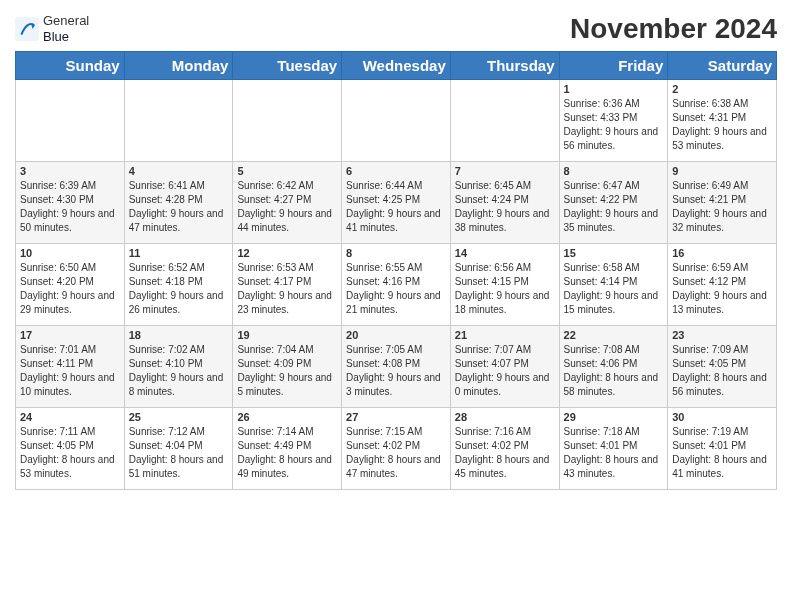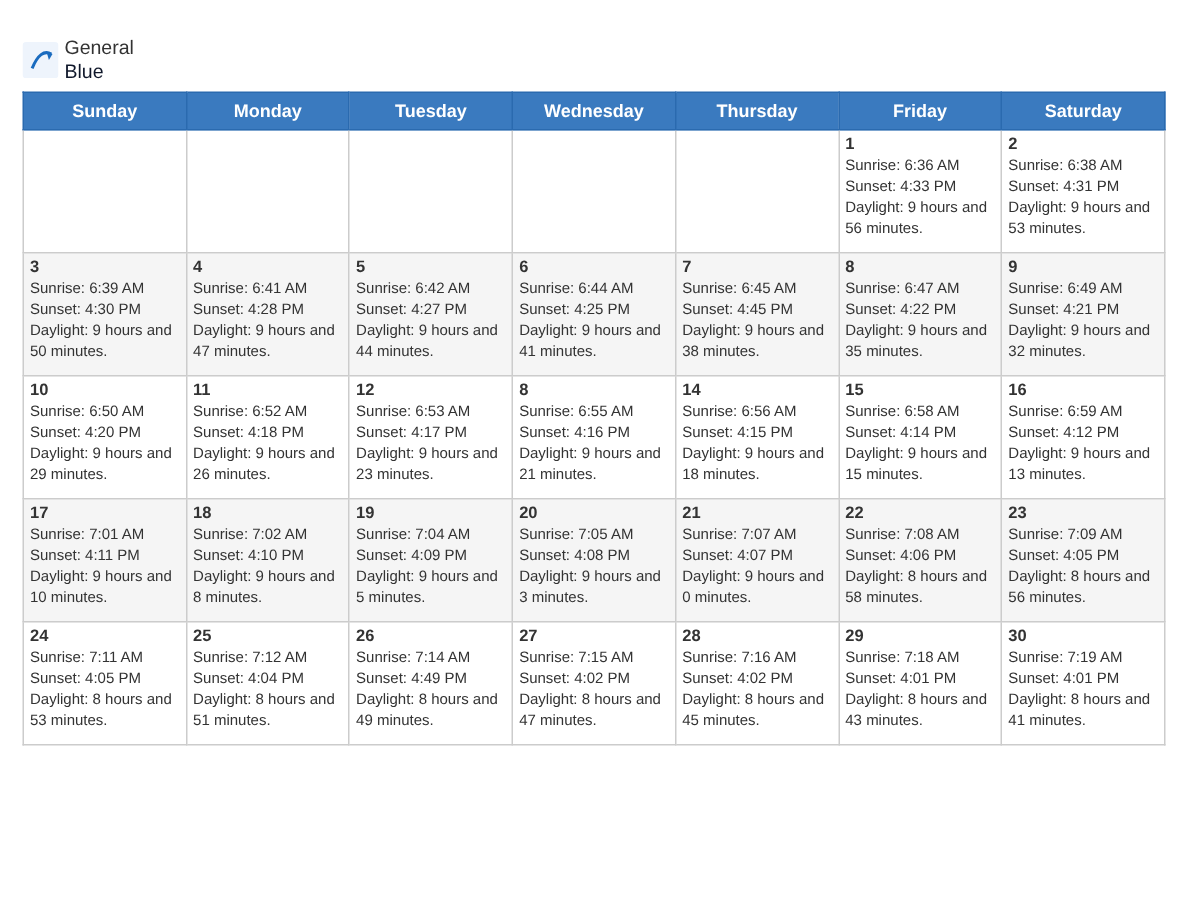--- a/index.html
+++ b/index.html
@@ -6,21 +6,21 @@
     body {
       width: 792px;
       height: 612px;
       font-family: Arial, sans-serif;
       background: #fff;
       overflow: hidden;
     }
     .page {
       width: 792px;
       height: 612px;
-      padding: 24px 15px;
+      padding: 13px 15px;
     }
     .header-row {
       display: flex;
       justify-content: space-between;
       align-items: flex-start;
       margin-bottom: 6px;
     }
     .logo {
       display: flex;
       align-items: center;
@@ -50,24 +50,24 @@
       color: #555;
     }
     .calendar {
       width: 100%;
       border-collapse: collapse;
       table-layout: fixed;
     }
     .calendar th {
       background: #3a7abf;
       color: #fff;
-      font-size: 12px;
+      font-size: 15px;
       font-weight: bold;
       padding: 5px 4px;
-      text-align: center;
+      text-align: right;
       border: 1px solid #2a6aaf;
     }
     .calendar td {
       border: 1px solid #ccc;
       vertical-align: top;
       padding: 3px 4px;
       font-size: 9.5px;
       color: #333;
       height: 82px;
       background: #fff;
@@ -100,20 +100,21 @@
         <rect x="0" y="0" width="30" height="30" rx="3" fill="#eef4fc"></rect>
         <path d="M8 22 Q15 5 24 10" stroke="#1a6bbf" stroke-width="2.5" fill="none"></path>
         <path d="M20 8 L25 10 L22 15" fill="#1a6bbf"></path>
       </svg>
       <div class="logo-text">
         <span class="general">General</span>
         <span class="blue">Blue</span>
       </div>
     </div>
     <div class="title-section">
+      <div class="month-title">November 2024</div>
     </div>
   </div>
 
   <table class="calendar">
     <thead>
       <tr>
         <th>Sunday</th>
         <th>Monday</th>
         <th>Tuesday</th>
         <th>Wednesday</th>
@@ -163,21 +164,21 @@
           </td>
           <td>
             <span class="day-number">6</span>
             <div class="day-info">Sunrise: 6:44 AM
 Sunset: 4:25 PM
 Daylight: 9 hours and 41 minutes.</div>
           </td>
           <td>
             <span class="day-number">7</span>
             <div class="day-info">Sunrise: 6:45 AM
-Sunset: 4:45 PM
+Sunset: 4:24 PM
 Daylight: 9 hours and 38 minutes.</div>
           </td>
           <td>
             <span class="day-number">8</span>
             <div class="day-info">Sunrise: 6:47 AM
 Sunset: 4:22 PM
 Daylight: 9 hours and 35 minutes.</div>
           </td>
           <td>
             <span class="day-number">9</span>

